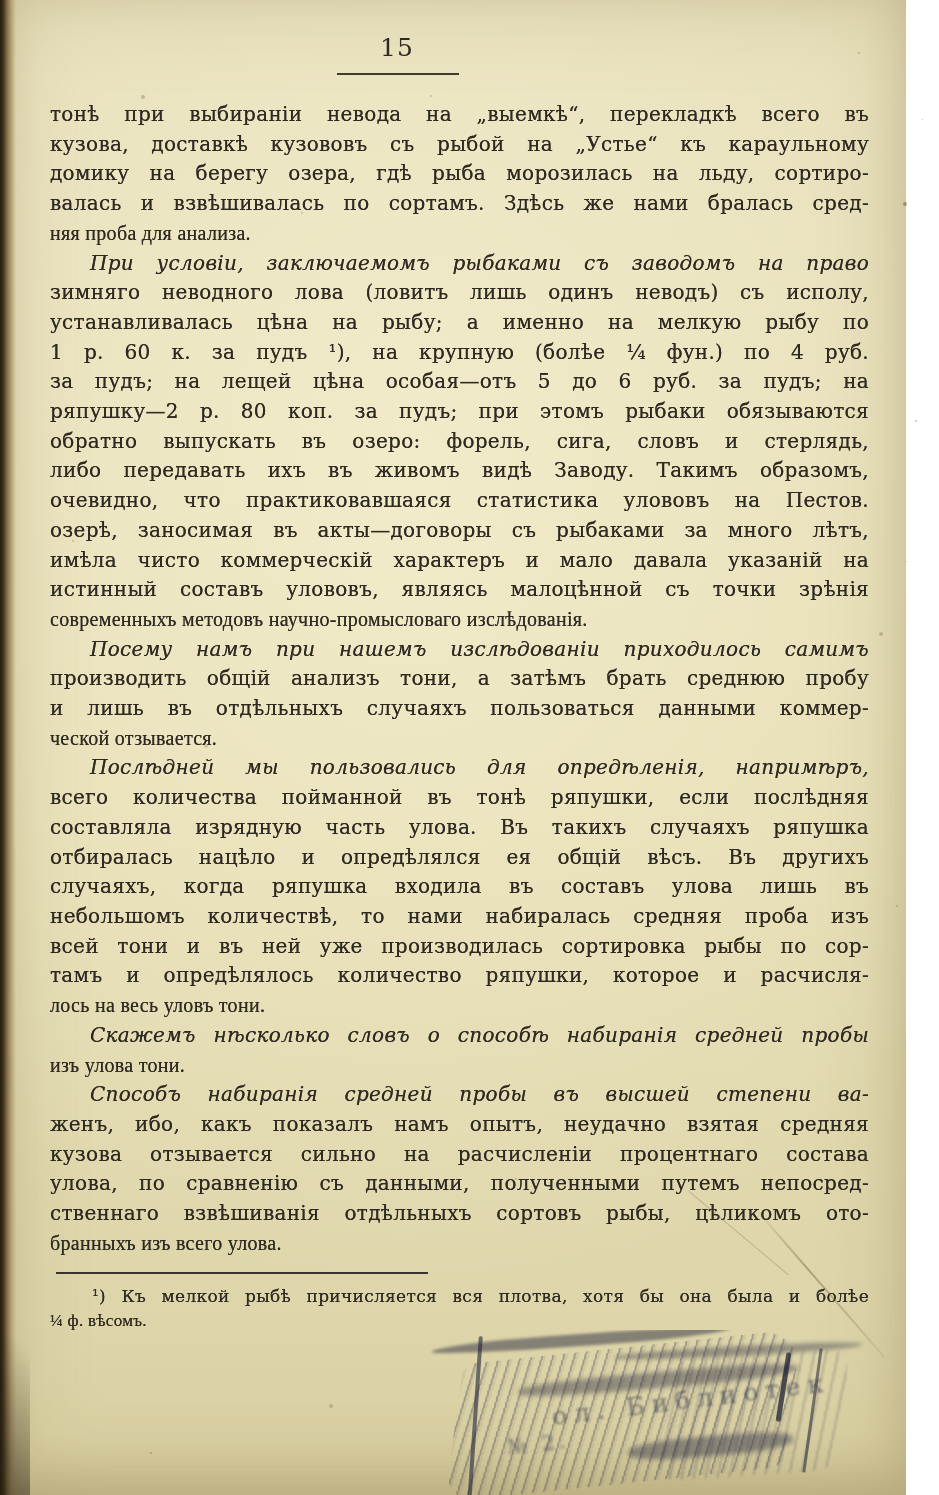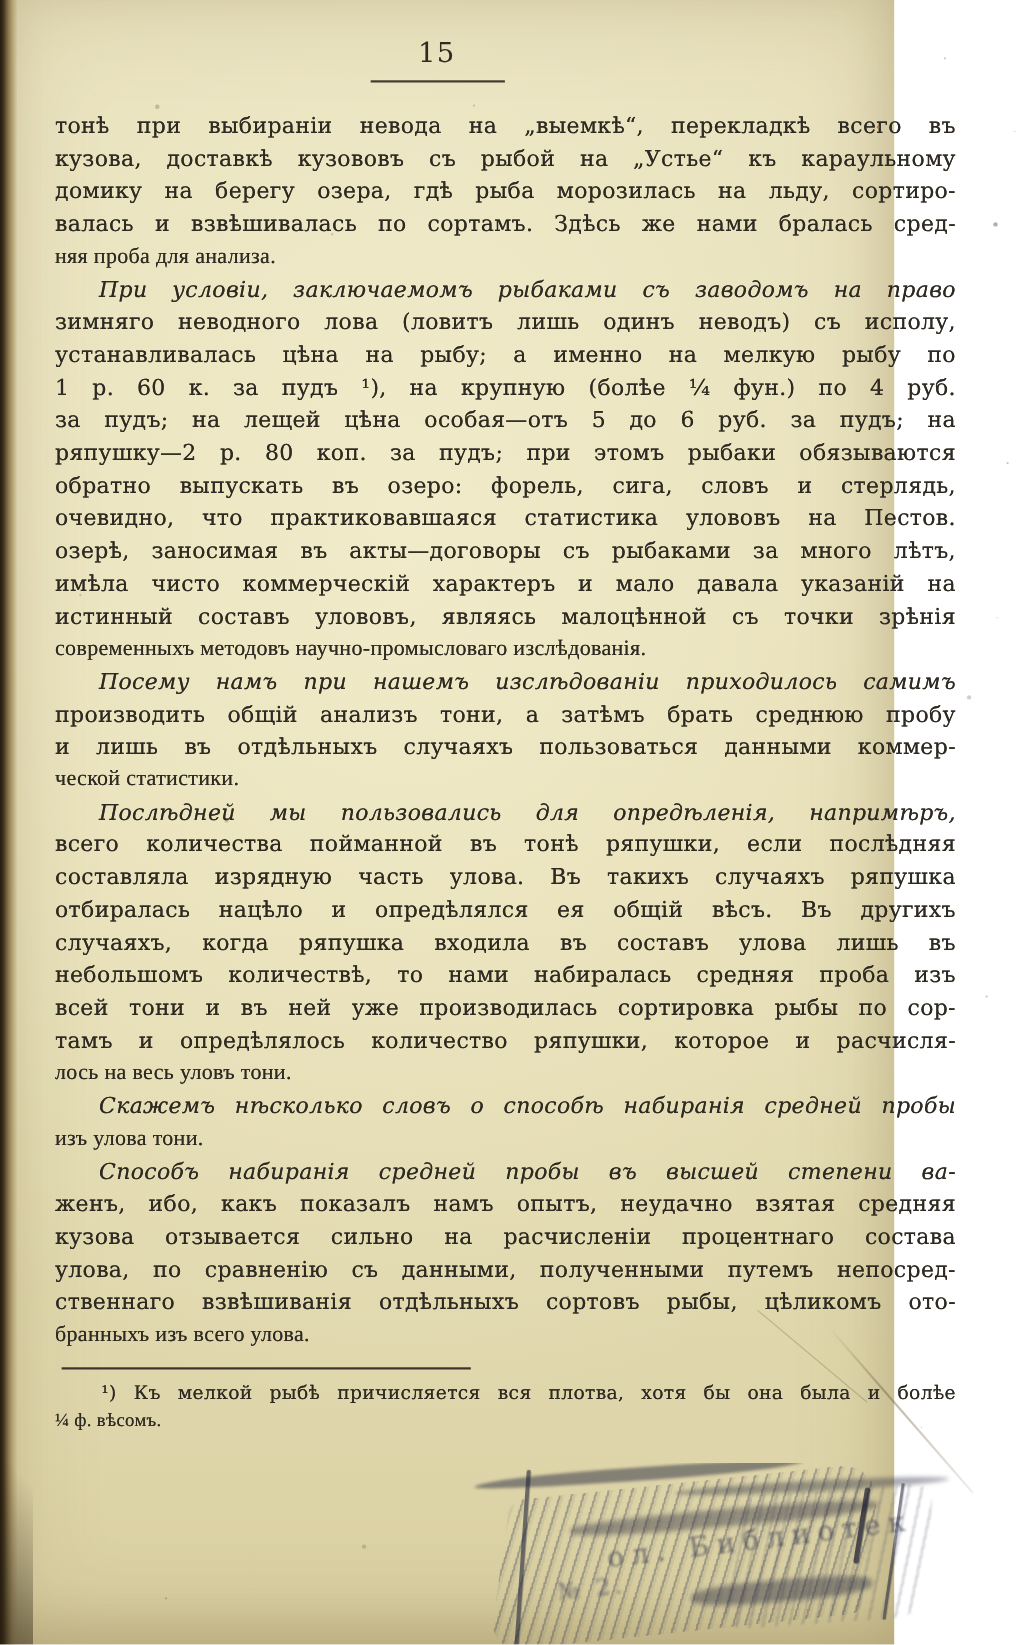--- a/index.html
+++ b/index.html
@@ -3,21 +3,21 @@
 <meta charset="utf-8">
 <style>
   html, body {
     margin: 0; padding: 0;
     width: 939px; height: 1495px;
     overflow: hidden;
     font-family: "DejaVu Serif", "Liberation Serif", serif;
   }
   .page {
     position: relative;
-    width: 813px; height: 1495px;
+    width: 906px; height: 1495px;
     background:
       radial-gradient(120% 85% at 45% 32%, rgba(250,246,218,0.55), rgba(0,0,0,0) 65%),
       linear-gradient(180deg, #e7dfba 0%, #e5ddb4 55%, #ded5aa 88%, #d7cd9f 100%);
     color: #2e2a22;
   }
   .vignette {
     position: absolute; inset: 0;
     box-shadow: inset 0 0 90px rgba(120,100,55,0.22), inset 0 -18px 40px rgba(110,90,45,0.18);
     pointer-events: none;
   }
@@ -195,31 +195,32 @@
         <div class="line final">няя проба для анализа.</div>
       </div>
     <div class="para indent">
         <div class="line first">При условіи, заключаемомъ рыбаками съ заводомъ на право</div>
         <div class="line">зимняго неводного лова (ловитъ лишь одинъ неводъ) съ исполу,</div>
         <div class="line">устанавливалась цѣна на рыбу; а именно на мелкую рыбу по</div>
         <div class="line">1 р. 60 к. за пудъ ¹), на крупную (болѣе ¼ фун.) по 4 руб.</div>
         <div class="line">за пудъ; на лещей цѣна особая—отъ 5 до 6 руб. за пудъ; на</div>
         <div class="line">ряпушку—2 р. 80 коп. за пудъ; при этомъ рыбаки обязываются</div>
         <div class="line">обратно выпускать въ озеро: форель, сига, словъ и стерлядь,</div>
+        <div class="line">либо передавать ихъ въ живомъ видѣ Заводу. Такимъ образомъ,</div>
         <div class="line">очевидно, что практиковавшаяся статистика улововъ на Пестов.</div>
         <div class="line">озерѣ, заносимая въ акты—договоры съ рыбаками за много лѣтъ,</div>
         <div class="line">имѣла чисто коммерческій характеръ и мало давала указаній на</div>
         <div class="line">истинный составъ улововъ, являясь малоцѣнной съ точки зрѣнія</div>
         <div class="line final">современныхъ методовъ научно-промысловаго изслѣдованія.</div>
       </div>
     <div class="para indent">
         <div class="line first">Посему намъ при нашемъ изслѣдованіи приходилось самимъ</div>
         <div class="line">производить общій анализъ тони, а затѣмъ брать среднюю пробу</div>
         <div class="line">и лишь въ отдѣльныхъ случаяхъ пользоваться данными коммер-</div>
-        <div class="line final">ческой статистики.</div>
+        <div class="line final">ческой отзывается.</div>
       </div>
     <div class="para indent">
         <div class="line first">Послѣдней мы пользовались для опредѣленія, напримѣръ,</div>
         <div class="line">всего количества пойманной въ тонѣ ряпушки, если послѣдняя</div>
         <div class="line">составляла изрядную часть улова. Въ такихъ случаяхъ ряпушка</div>
         <div class="line">отбиралась нацѣло и опредѣлялся ея общій вѣсъ. Въ другихъ</div>
         <div class="line">случаяхъ, когда ряпушка входила въ составъ улова лишь въ</div>
         <div class="line">небольшомъ количествѣ, то нами набиралась средняя проба изъ</div>
         <div class="line">всей тони и въ ней уже производилась сортировка рыбы по сор-</div>
         <div class="line">тамъ и опредѣлялось количество ряпушки, которое и расчисля-</div>

